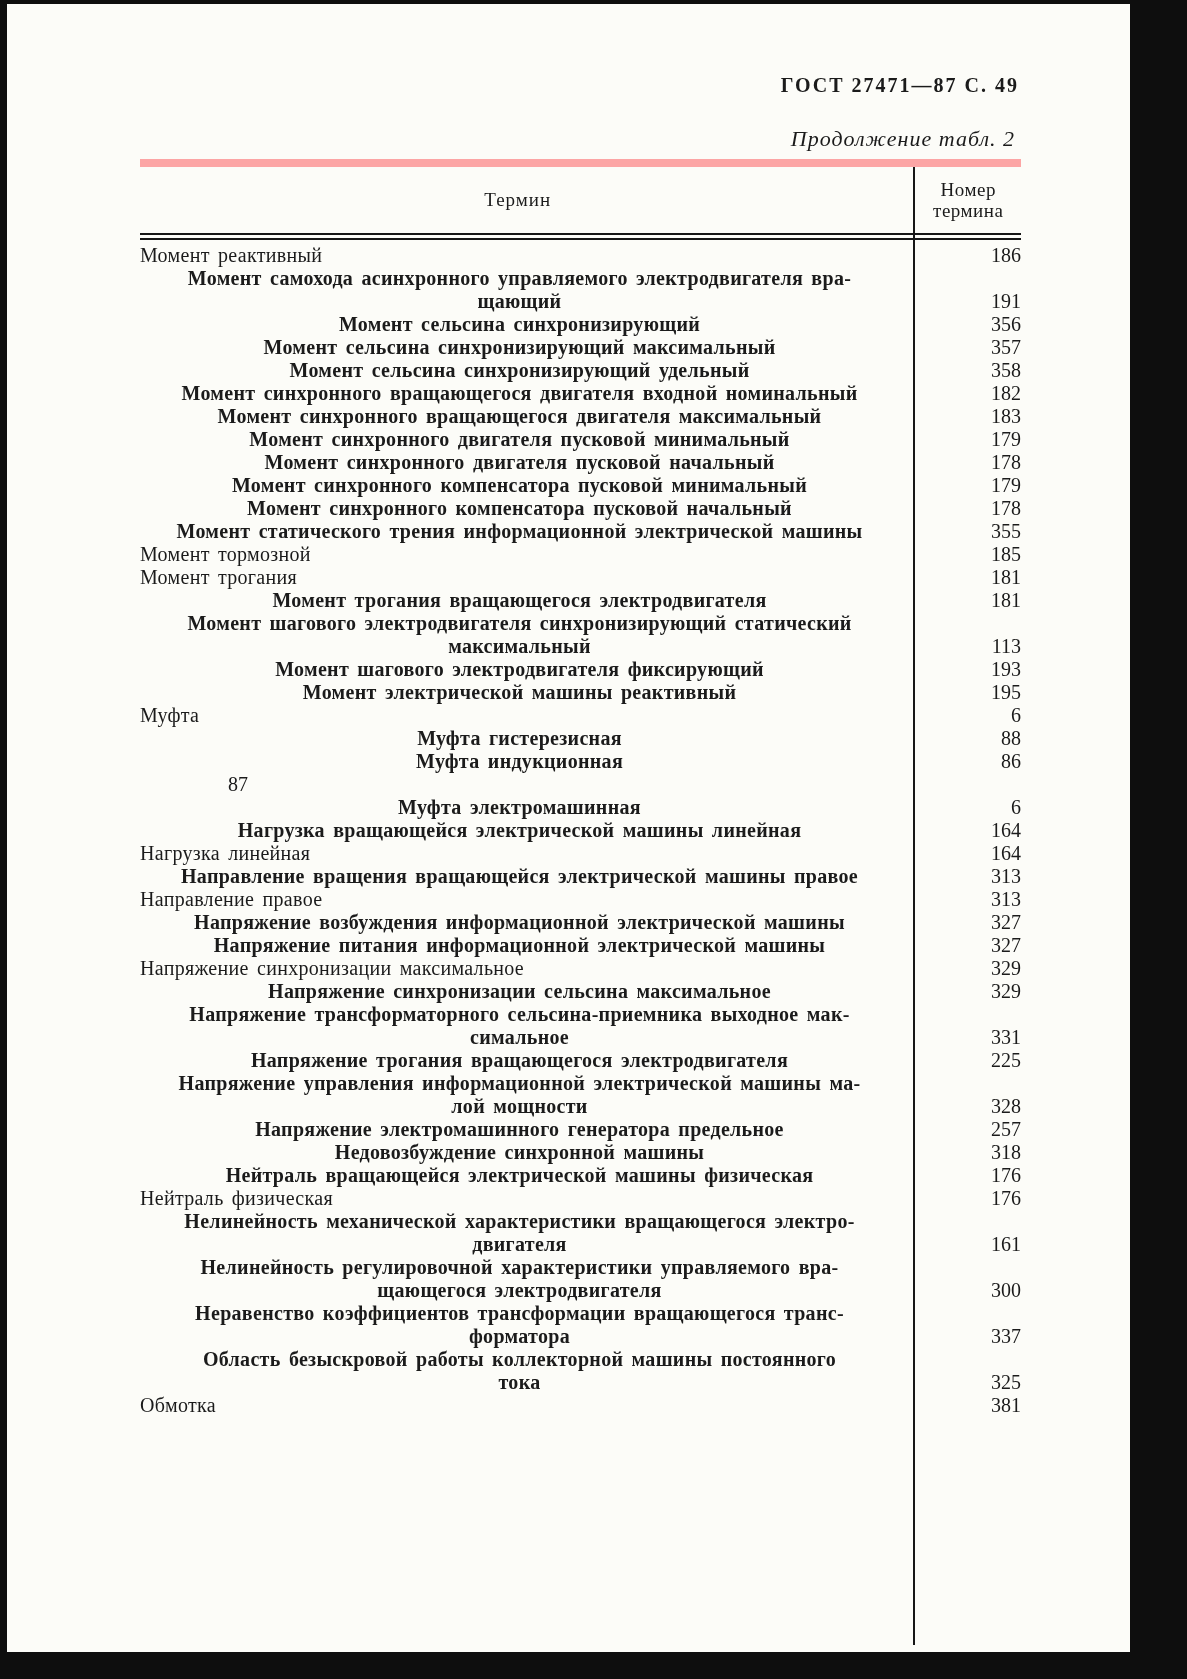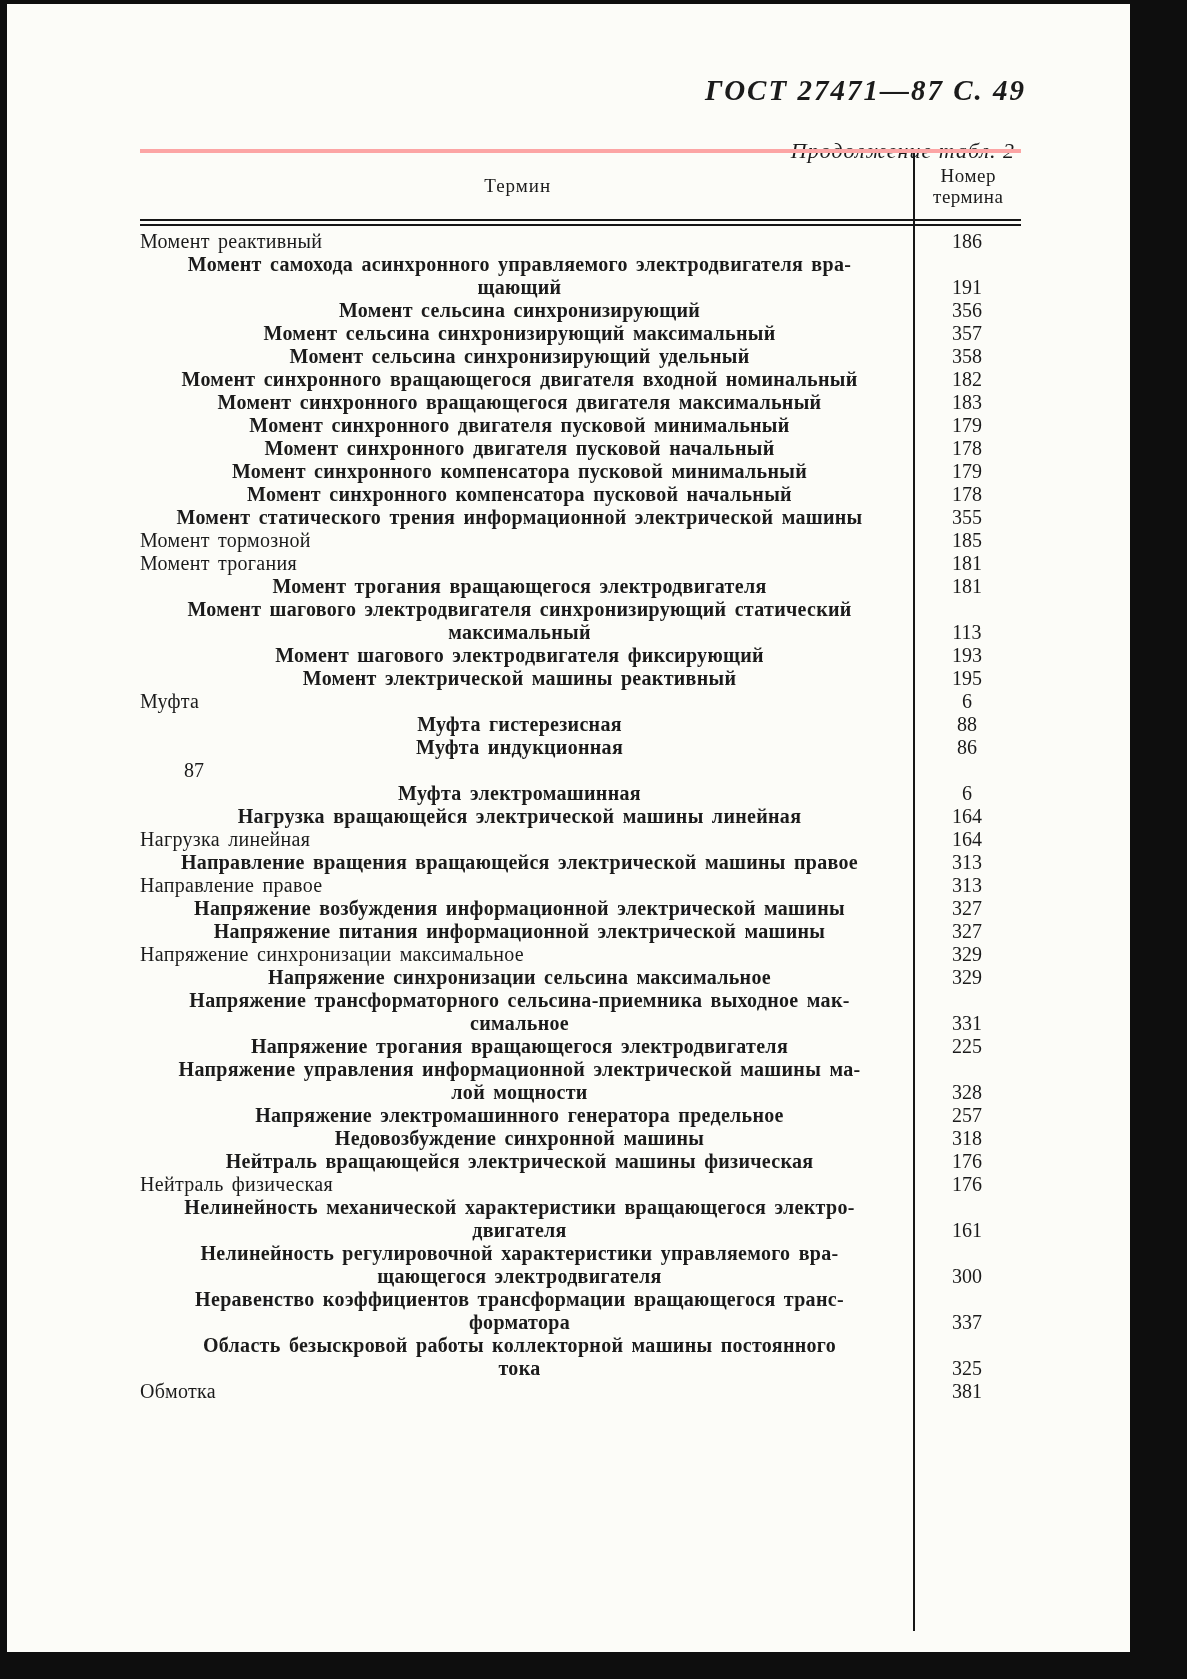--- a/index.html
+++ b/index.html
@@ -12,40 +12,39 @@
   }
   .scan-page {
     position: absolute;
     left: 7px; top: 4px; right: 57px; bottom: 27px;
     background: #fcfcf8;
     color: #1b1b1b;
   }
 
   .gost-header {
     position: absolute;
-    top: 70px; right: 104px; 
-    font-size: 29px; font-weight: bold;
+    top: 70px; right: 111px; 
+    font-size: 20px; font-weight: bold;
     letter-spacing: 2px;
     white-space: nowrap;
-    font-style: italic;
   }
   .caption {
     position: absolute;
-    top: 134px; right: 115px;
+    top: 122px; right: 115px;
     font-size: 22px; font-style: italic;
     letter-spacing: 1px;
     white-space: nowrap;
   }
 
   .gtable {
     position: absolute;
     left: 133px; 
-    top: 145px;  
+    top: 155px;  
     width: 881px;
-    border-top: 4px solid #fca5a5;
+    border-top: 8px solid #fca5a5;
   }
   .col-divider {
     position: absolute;
     left: 773px; top: 0;
     width: 2px; height: 1478px;
     background: #161616;
   }
   .thead {
     display: flex;
     align-items: center;
@@ -83,21 +82,21 @@
     padding-right: 14px;
     font-size: 20px;
     line-height: 23px;
     white-space: pre-line;
     letter-spacing: 0.3px;
     word-spacing: 3px;
   }
   .row.b .term { font-weight: bold; text-align: center; }
   .num {
     width: 108px;
-    text-align: center;
+    text-align: right;
     font-size: 20px;
     line-height: 23px;
   }
 </style>
 </head>
 <body>
 
 <div class="scan-page">
 
   <div class="gost-header">ГОСТ 27471—87 С. 49</div>

